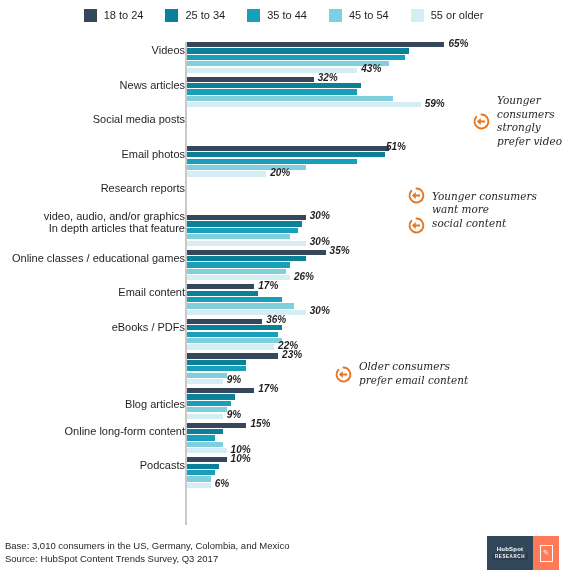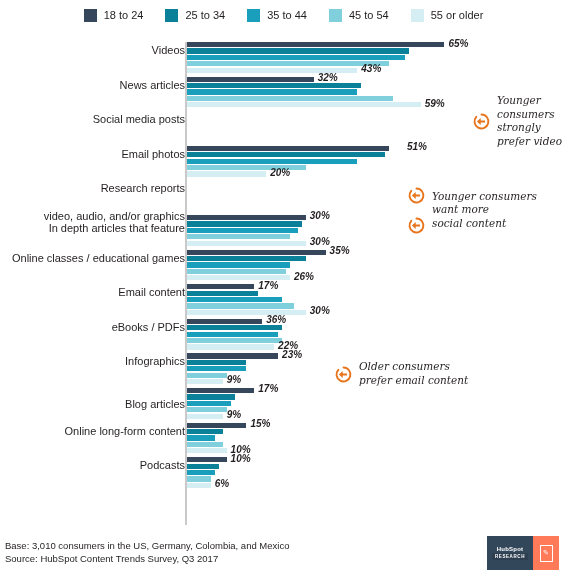--- a/index.html
+++ b/index.html
@@ -207,21 +207,21 @@
             <div>Social media posts</div>
           </div>
         </div>
         <div class="group">
           <div class="cat-label" style="top: 2px;">
             <div>Email photos</div>
           </div>
           <div class="bars">
             <div class="barrow">
               <div class="bar" style="width: 201.96px; background: rgb(54, 71, 92);"></div>
-              <span class="bar-value" style="left: 216px;">51%</span>
+              <span class="bar-value" style="left: 195px;">51%</span>
             </div>
             <div class="barrow">
               <div class="bar" style="width: 198px; background: rgb(10, 129, 153);"></div>
             </div>
             <div class="barrow">
               <div class="bar" style="width: 170.28px; background: rgb(25, 158, 188);"></div>
             </div>
             <div class="barrow">
               <div class="bar" style="width: 118.8px; background: rgb(127, 207, 221);"></div>
             </div>
@@ -327,23 +327,20 @@
             <div class="barrow">
               <div class="bar" style="width: 95.04px; background: rgb(127, 207, 221);"></div>
             </div>
             <div class="barrow">
               <div class="bar" style="width: 87.12px; background: rgb(213, 238, 243);"></div>
               <span class="bar-value" style="left: 87.12px;">22%</span>
             </div>
           </div>
         </div>
         <div class="group">
-          <div class="cat-label" style="top: 2px;">
-            <div>Infographics</div>
-          </div>
           <div class="bars">
             <div class="barrow">
               <div class="bar" style="width: 91.08px; background: rgb(54, 71, 92);"></div>
               <span class="bar-value" style="left: 91.08px;">23%</span>
             </div>
             <div class="barrow">
               <div class="bar" style="width: 59.4px; background: rgb(10, 129, 153);"></div>
             </div>
             <div class="barrow">
               <div class="bar" style="width: 59.4px; background: rgb(25, 158, 188);"></div>

